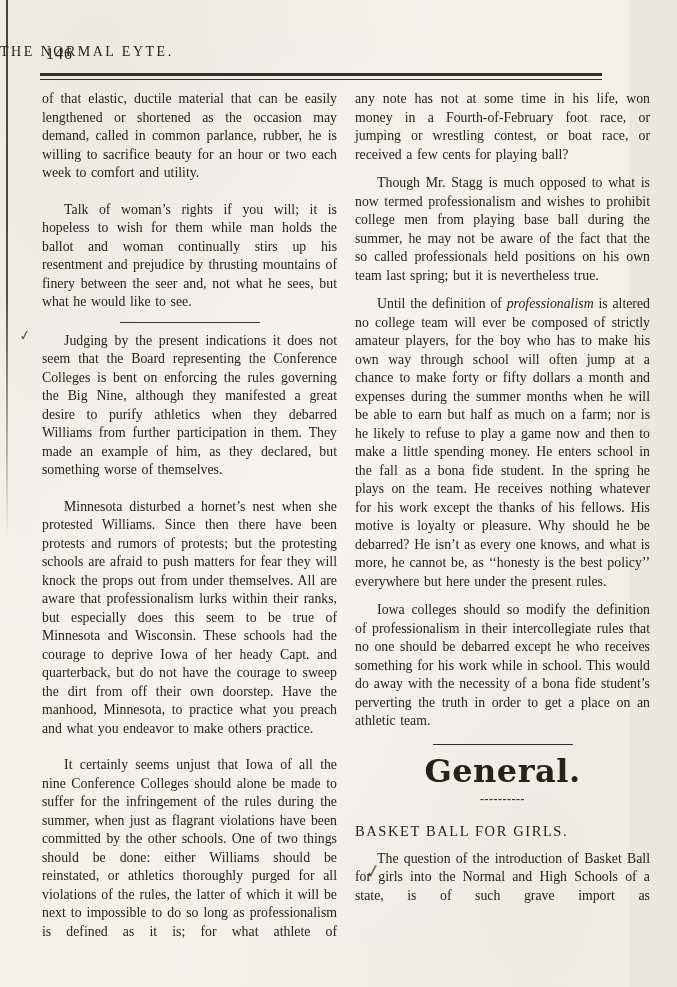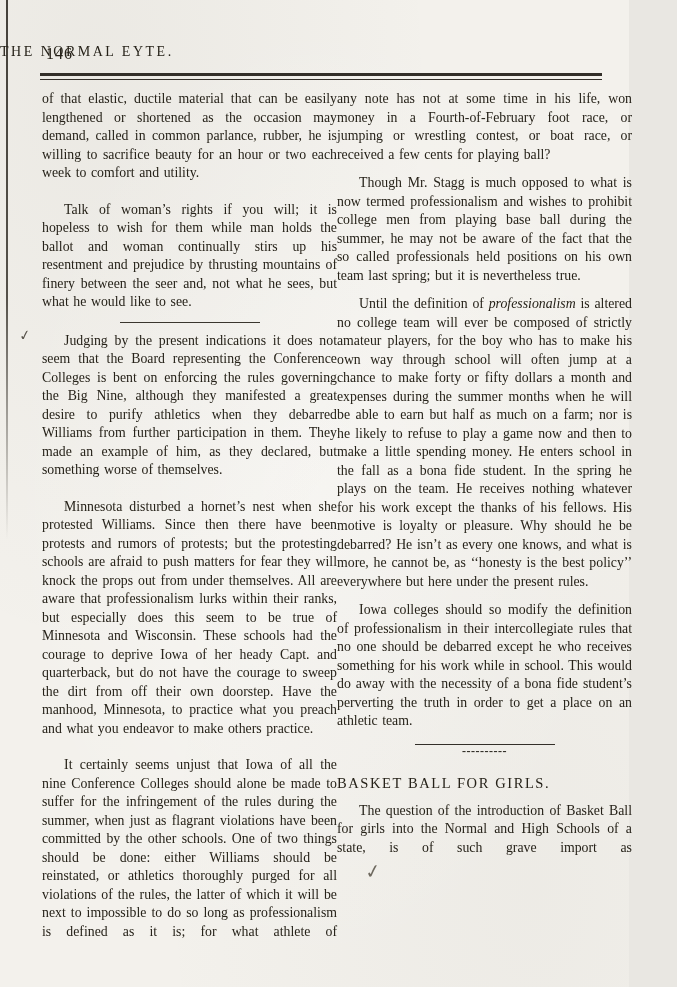--- a/index.html
+++ b/index.html
@@ -28,21 +28,21 @@
   .masthead{
     position:absolute;top:44px;left:0;width:100%;text-align:left;
     font-size:14px;letter-spacing:2.5px;white-space:pre;
   }
   .double-rule{
     position:absolute;top:73px;left:40px;right:27px;height:3px;
     border-top:3px solid #332f29;border-bottom:1px solid #332f29;
   }
   .columns{
     position:absolute;top:90px;left:42px;width:608px;
-    display:flex;align-items:flex-start;
+    display:flex;gap:18px;align-items:flex-start;
   }
   .col{width:295px;}
   p.body{
     margin:0;font-size:13.8px;line-height:18.5px;
     text-align:justify;word-spacing:0.08em;
   }
   p.indent{text-indent:1.6em;}
   .leftcol p.body + p.body{margin-top:18px;}
   .rightcol p.body + p.body{margin-top:10px;}
   .cut{text-align-last:justify;}
@@ -102,20 +102,21 @@
     </div>
 
     <div class="col rightcol">
       <p class="body">any note has not at some time in his life, won money in a Fourth-of-February foot race, or jumping or wrestling contest, or boat race, or received a few cents for playing ball?</p>
       <p class="body indent">Though Mr. Stagg is much opposed to what is now termed professionalism and wishes to prohibit college men from playing base ball during the summer, he may not be aware of the fact that the so called professionals held positions on his own team last spring; but it is nevertheless true.</p>
       <p class="body indent"><span>Until the definition of </span><span class="it">professionalism</span><span> is altered no college team will ever be composed of strictly amateur players, for the boy who has to make his own way through school will often jump at a chance to make forty or fifty dollars a month and expenses during the summer months when he will be able to earn but half as much on a farm; nor is he likely to refuse to play a game now and then to make a little spending money.  He enters school in the fall as a bona fide student.  In the spring he plays on the team.  He receives nothing whatever for his work except the thanks of his fellows.  His motive is loyalty or pleasure.  Why should he be debarred?  He isn’t as every one knows, and what is more, he cannot be, as ‘‘honesty is the best policy’’ everywhere but here under the present rules.</span></p>
       <p class="body indent">Iowa colleges should so modify the definition of professionalism in their intercollegiate rules that no one should be debarred except he who receives something for his work while in school.  This would do away with the necessity of a bona fide student’s perverting the truth in order to get a place on an athletic team.</p>
 
       <div class="general">
         <div class="general-rule"></div>
+        <div class="general-heading">General.</div>
         <span class="ornament">----------</span>
         <div class="article-title">BASKET BALL FOR GIRLS.</div>
         <p class="body indent cut intro">The question of the introduction of Basket Ball for girls into the Normal and High Schools of a state, is of such grave import as</p>
       </div>
     </div>
 
   </div>
 </div>
 
 </body></html>

